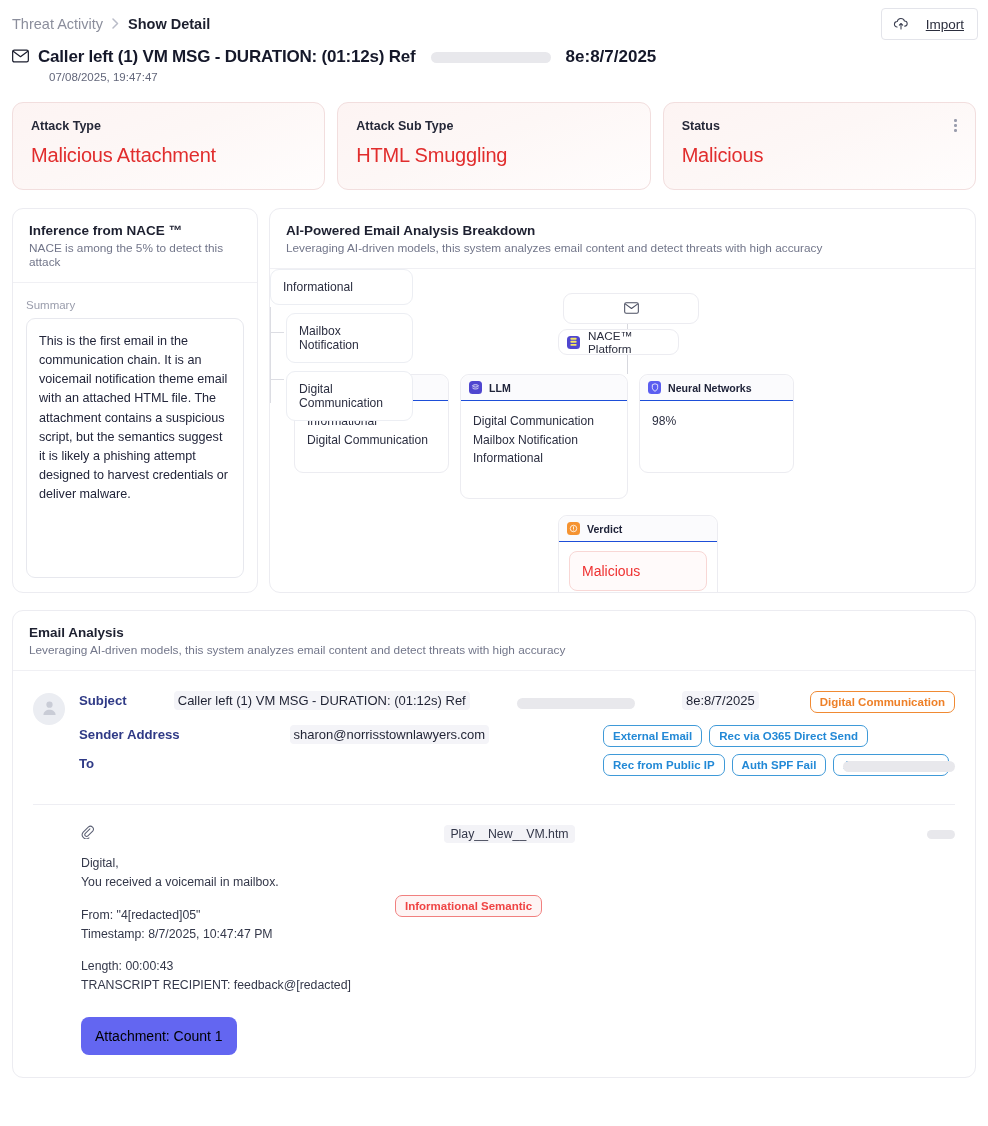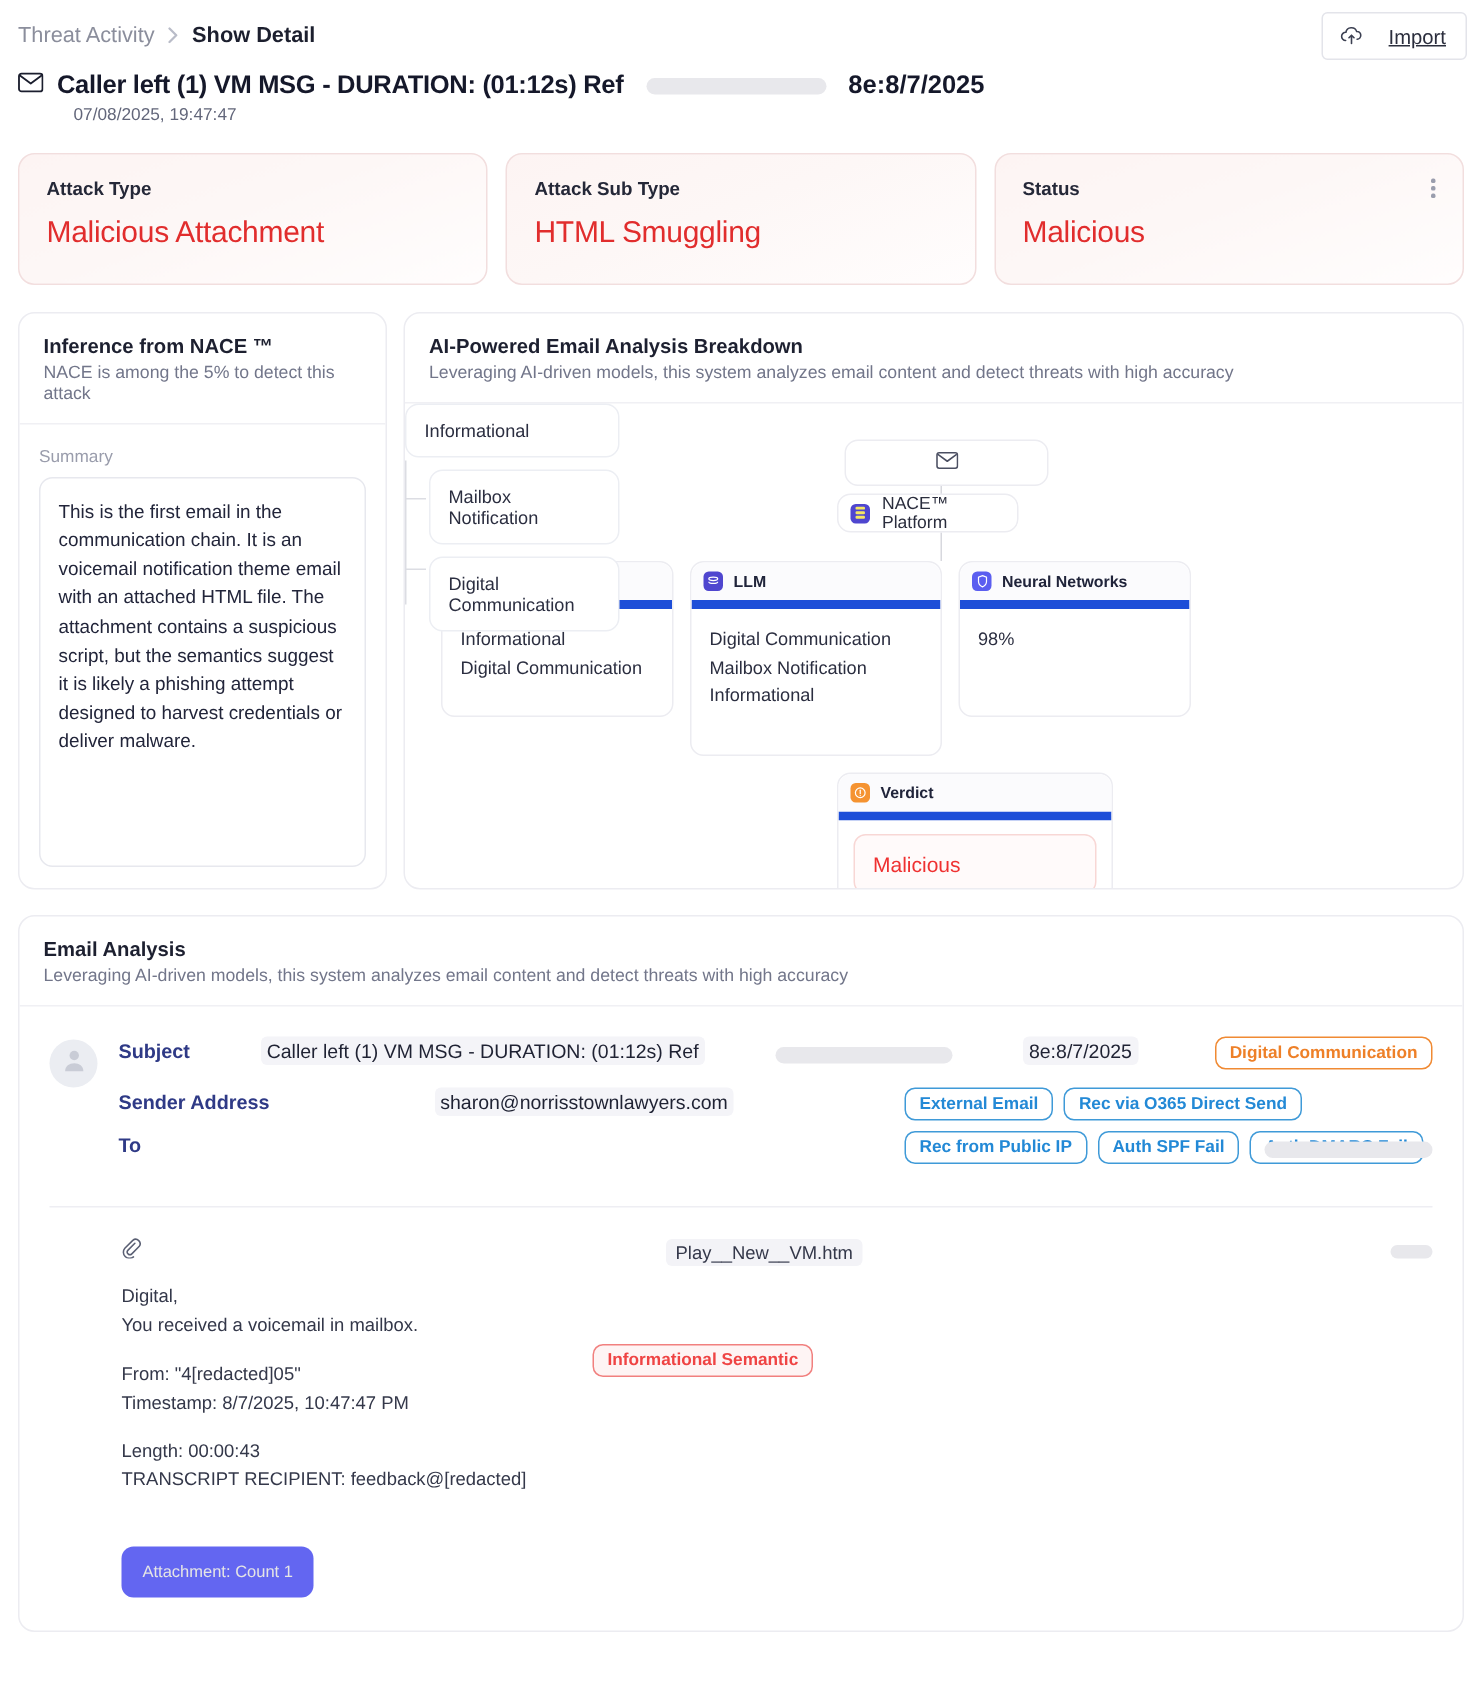--- a/index.html
+++ b/index.html
@@ -104,21 +104,21 @@
   .node {
     position: absolute;
     background: #fff;
     border: 1px solid #ececf1;
     border-radius: 9px;
   }
   .node-head {
     display: flex; align-items: center; gap: 7px;
     padding: 6px 10px 6px 8px;
     font-size: 10.6px; font-weight: 700; color: #20243a;
-    border-bottom: 6px solid #1d4ed8;
+    border-bottom: 1px solid #1d4ed8;
     background: #fbfbfd;
     border-radius: 9px 9px 0 0;
   }
   .node-body { padding: 11px 12px 12px 12px; }
   .node-body .line { font-size: 12.1px; color: #2b2e40; line-height: 1.55; }
 
   .badge-ico {
     width: 13px; height: 13px; border-radius: 3.5px;
     display: flex; align-items: center; justify-content: center;
     flex: none;
@@ -133,21 +133,21 @@
     left: 288px; top: 60px; width: 121px; height: 26px;
     display: flex; align-items: center; gap: 8px; padding-left: 8px;
     font-size: 11.7px; color: #2a2d3d;
   }
   .conn { position: absolute; background: #d7d8de; }
 
   .topic-node { left: 24px; top: 105px; width: 155px; }
   .llm-node   { left: 190px; top: 105px; width: 168px; }
   .nn-node    { left: 369px; top: 105px; width: 155px; }
   .hier-node  { left: 536px; top: 103px; width: 143px; border: none; background: transparent; }
-  .verdict-node { left: 288px; top: 246px; width: 184px; }
+  .verdict-node { left: 288px; top: 246px; width: 160px; }
 
   .hier-head {
     display: flex; align-items: center; gap: 7px;
     padding: 4px 8px 6px 2px;
     font-size: 10.6px; font-weight: 700; color: #20243a;
   }
   .hier-box {
     border: 1px solid #eceef3; border-radius: 9px; background: #fff;
     font-size: 12.1px; color: #2b2e40;
     padding: 10px 12px;
@@ -205,24 +205,24 @@
     display: inline-block; font-size: 11.5px; font-weight: 700;
     border-radius: 7px; padding: 4px 9px; white-space: nowrap; cursor: pointer;
   }
   .sem-red { border: 1px solid #f1807f; color: #ef4444; background: #fef4f4; }
   .sem-orange { border: 1px solid #f0a04a; color: #ef7f22; background: #fef8f1; }
   .sem-row1 { margin-top: 41px; }
   .sem-row2 { margin-top: 22px; display: flex; gap: 9px; }
 
   .confidential { font-size: 12.4px; color: #f05454; margin-top: 33px; margin-left: 2px; }
   .attach-btn {
-    margin-top: 34px; margin-left: 2px;
-    display: inline-block; background: #6366f1; color: #e5e5e5;
+    margin-top: 21px; margin-left: 2px;
+    display: inline-block; background: #6366f1; color: #000000;
     border: none; border-radius: 8px; padding: 11px 14px;
-    font-size: 11px; cursor: pointer; font-family: inherit;
+    font-size: 14px; cursor: pointer; font-family: inherit;
   }
 </style>
 </head>
 <body>
 
 <div class="topbar">
   <div class="breadcrumb">
     <span class="crumb-muted">Threat Activity</span>
     <span class="crumb-sep">
       <svg width="7" height="11" viewBox="0 0 7 11">

